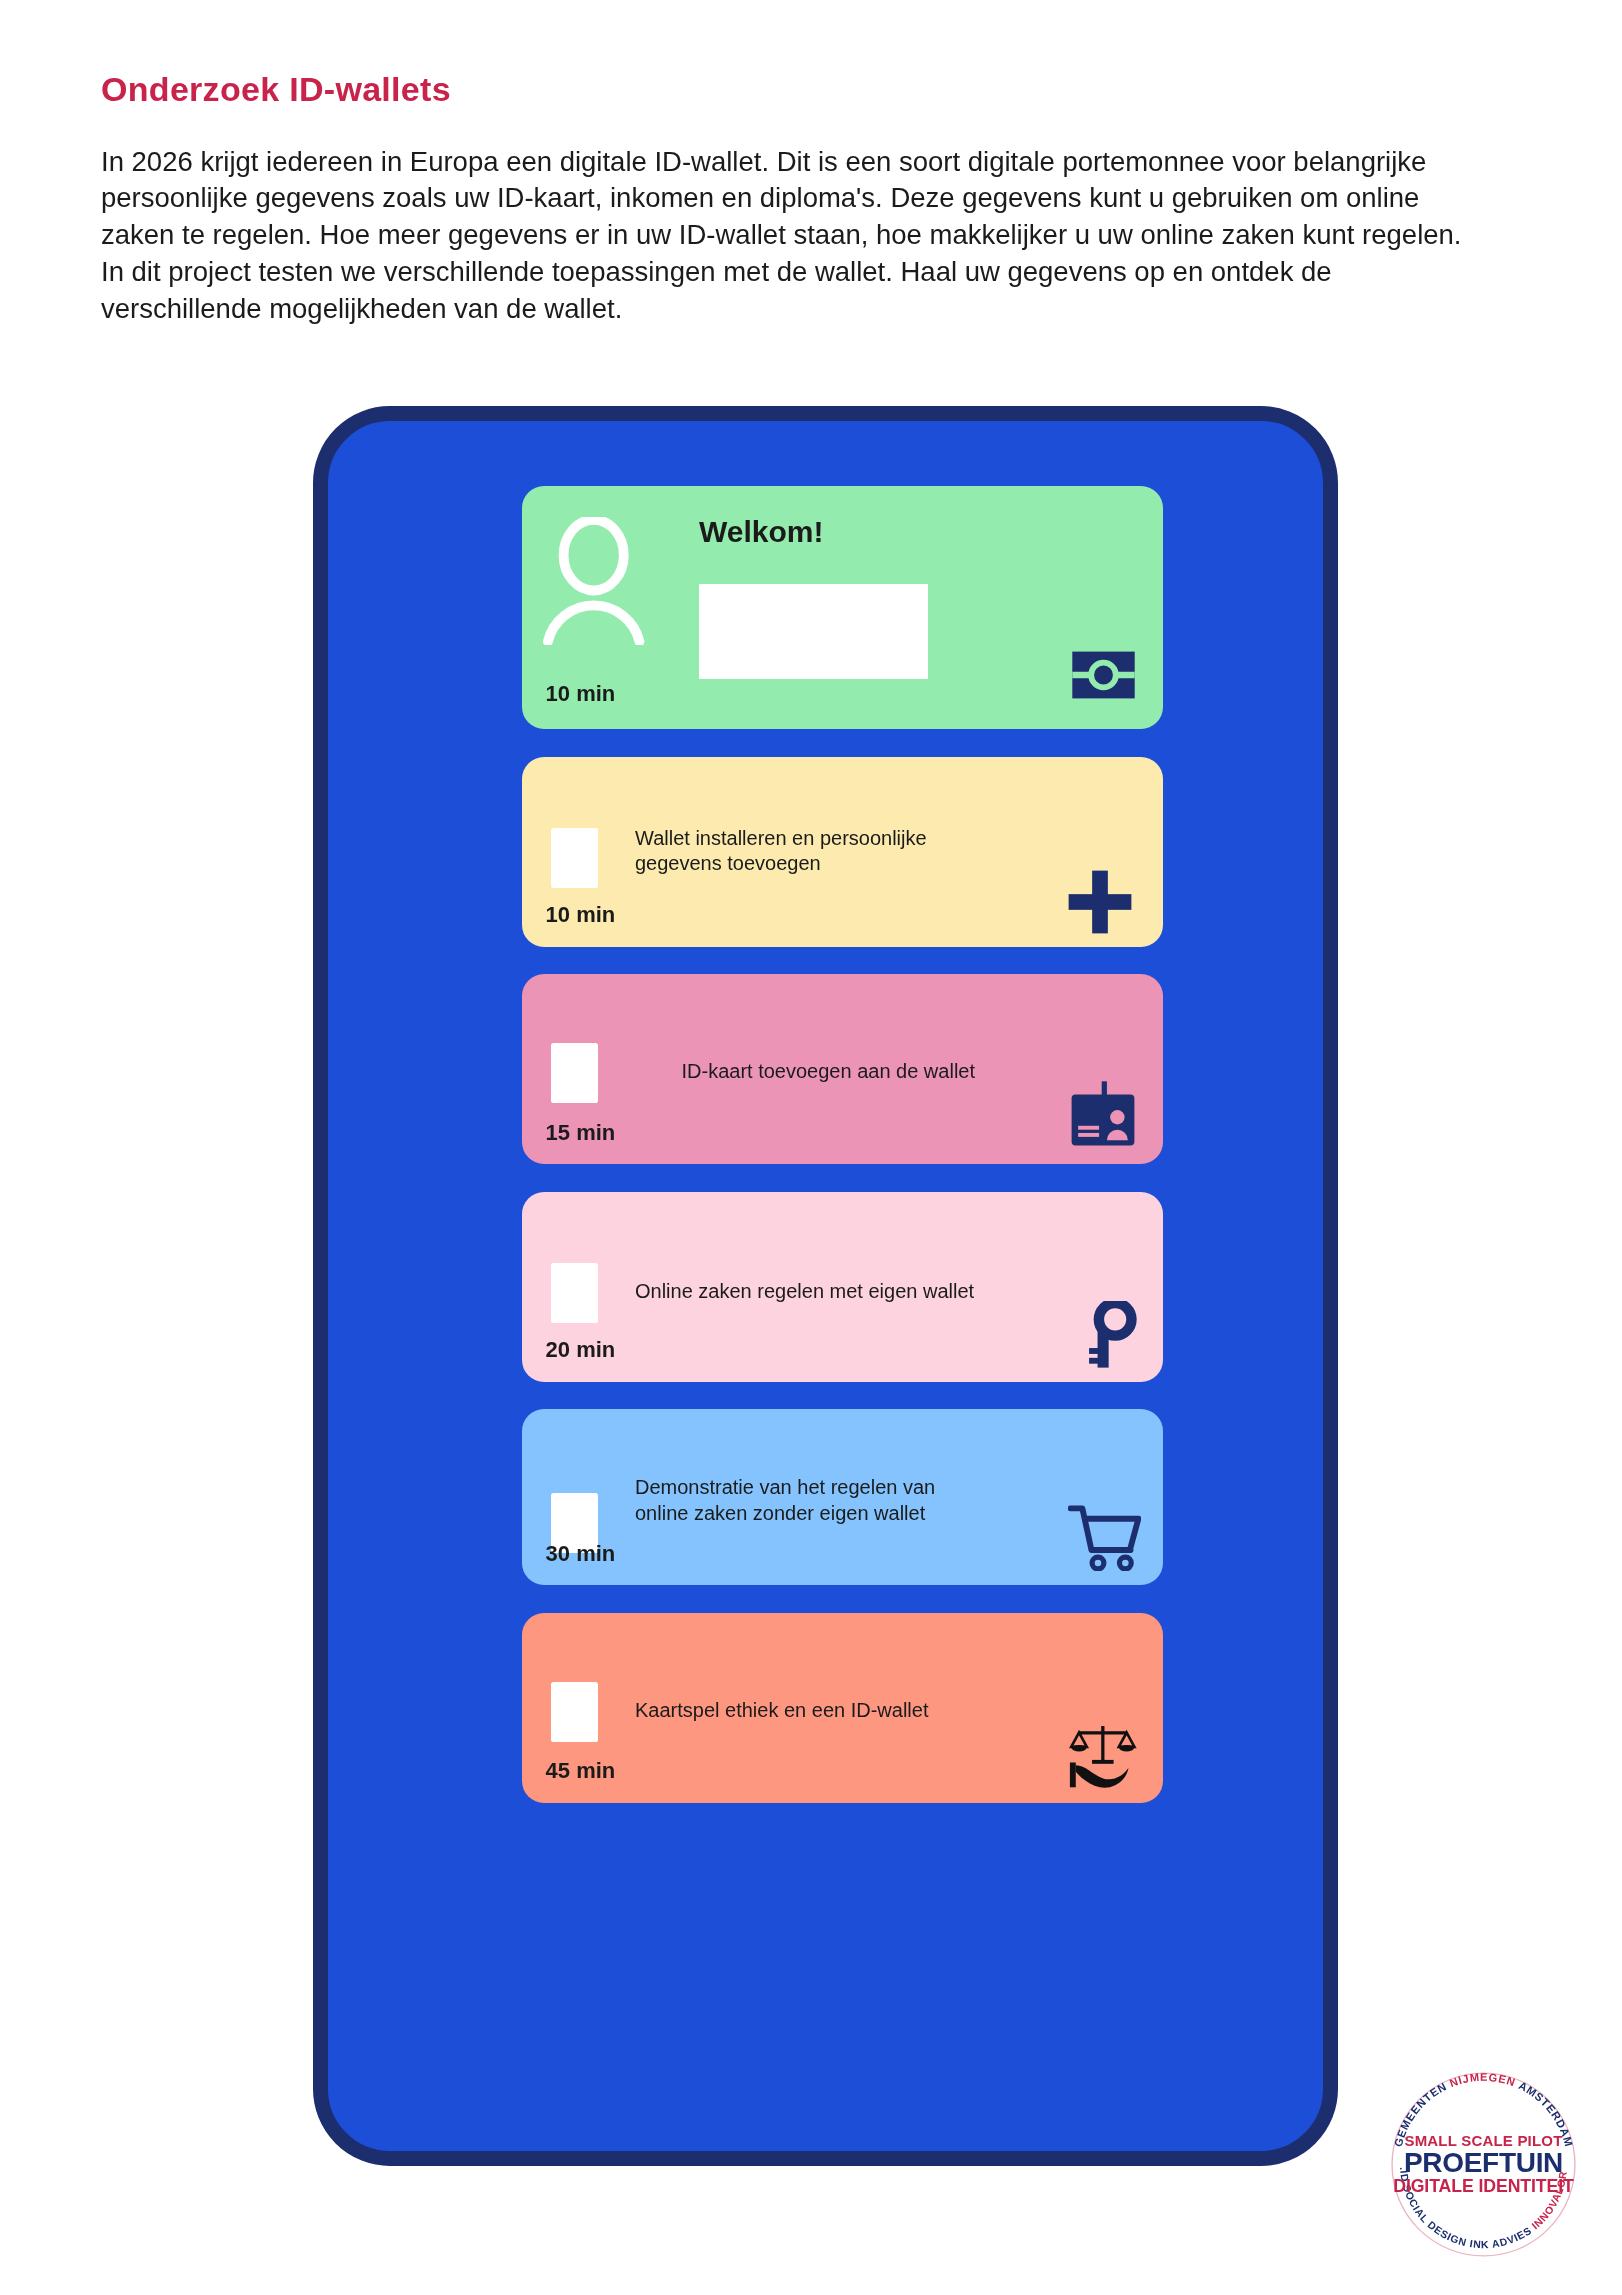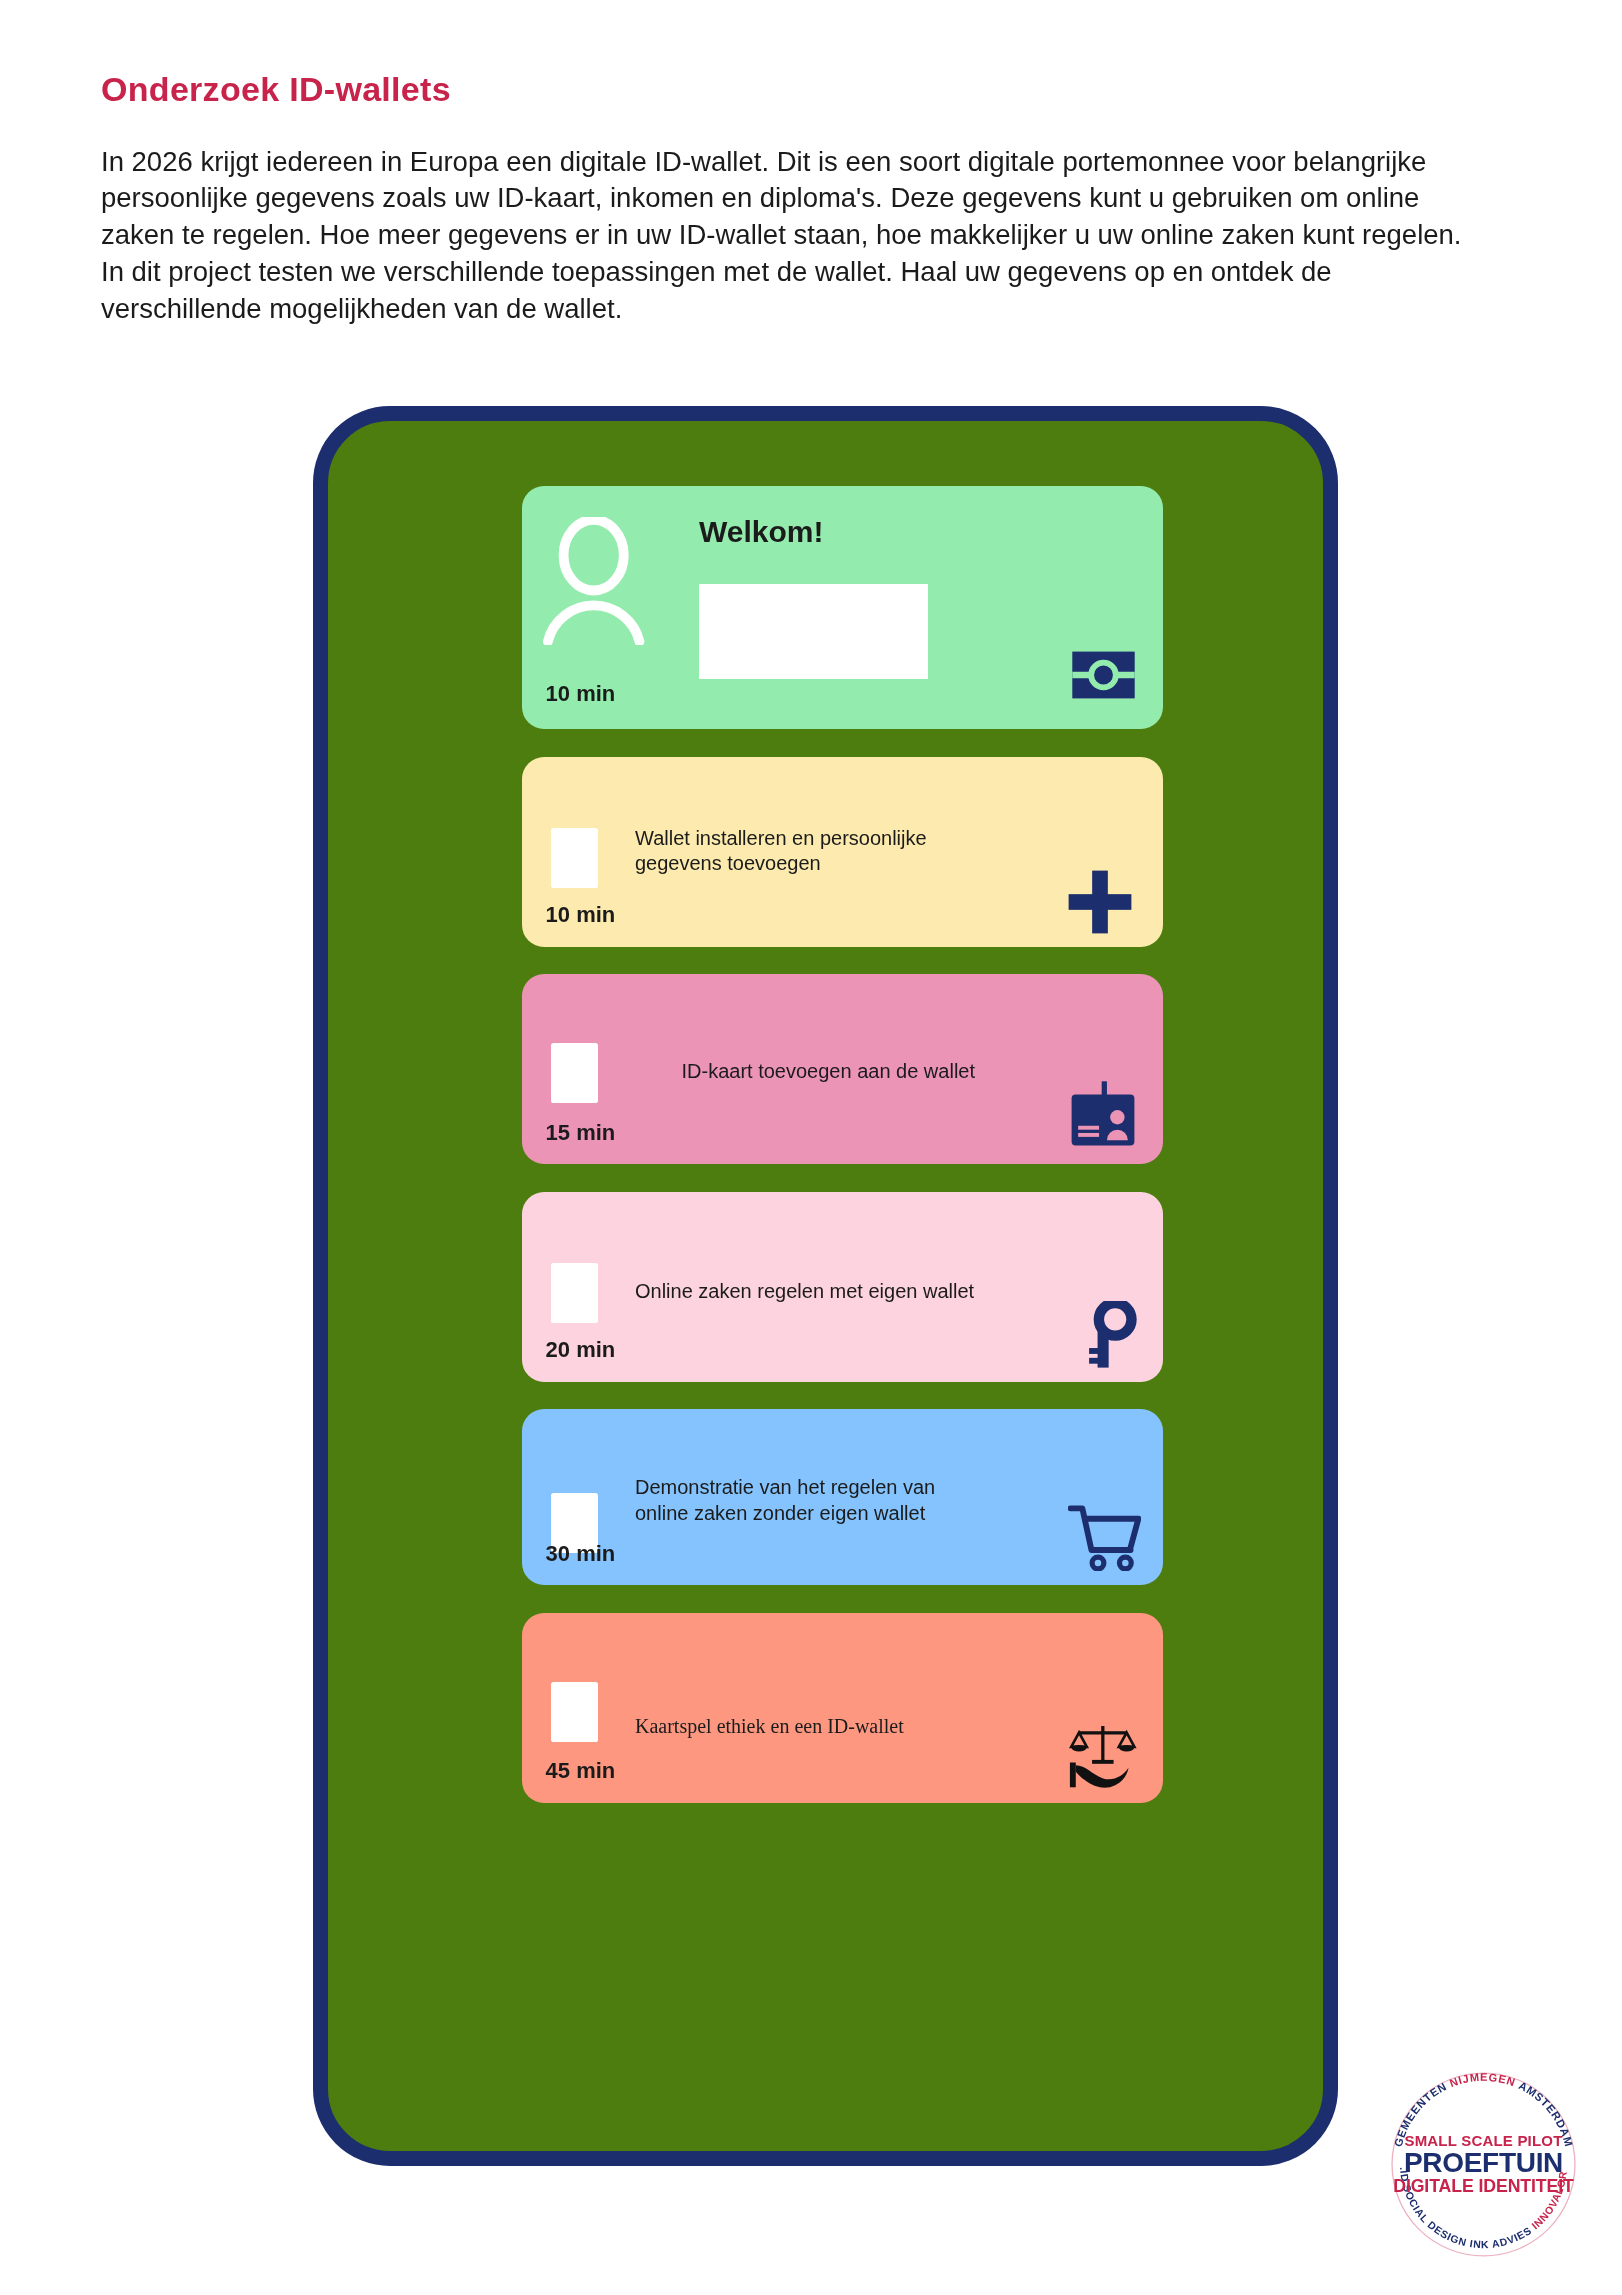--- a/index.html
+++ b/index.html
@@ -24,21 +24,21 @@
     color:#1b1b1b;
     font-weight:500;
   }
 
   
   .phone{
     position:absolute;left:313px;top:406px;
     width:1025px;height:1760px;
     border:15.7px solid #1C2E6E;
     border-radius:77px;
-    background:#4d7c0f;
+    background:#1d4ed8;
     box-sizing:border-box;
   }
   .cards{
     position:absolute;left:194px;top:65px;
     width:641px;
   }
 
   .card{
     position:relative;
     border-radius:22px;
@@ -97,21 +97,21 @@
   .card-2 .duration,
   .card-3 .duration,
   .card-4 .duration,
   .card-5 .duration,
   .card-6 .duration{left:23.6px;bottom:18.3px;}
 
   .card-2 .card-label{left:113px;top:42px;width:340px;}
   .card-3 .card-label{left:113px;top:58px;width:340px;}
   .card-4 .card-label{left:113px;top:60px;width:353px;}
   .card-5 .card-label{left:113px;top:39px;width:340px;}
-  .card-6 .card-label{left:113px;top:74px;width:340px;font-family:Liberation Serif, serif;}
+  .card-6 .card-label{left:113px;top:58px;width:340px;}
 
   .card-2 .card-icon{right:29px;bottom:10.5px;}
   .card-3 .card-icon{right:26px;bottom:15.7px;}
   .card-4 .card-icon{right:25px;bottom:13px;}
   .card-5 .card-icon{right:22px;bottom:14.4px;}
   .card-6 .card-icon{right:23.6px;bottom:13px;}
 
   
   .stamp{
     position:absolute;left:1379px;top:2060px;

